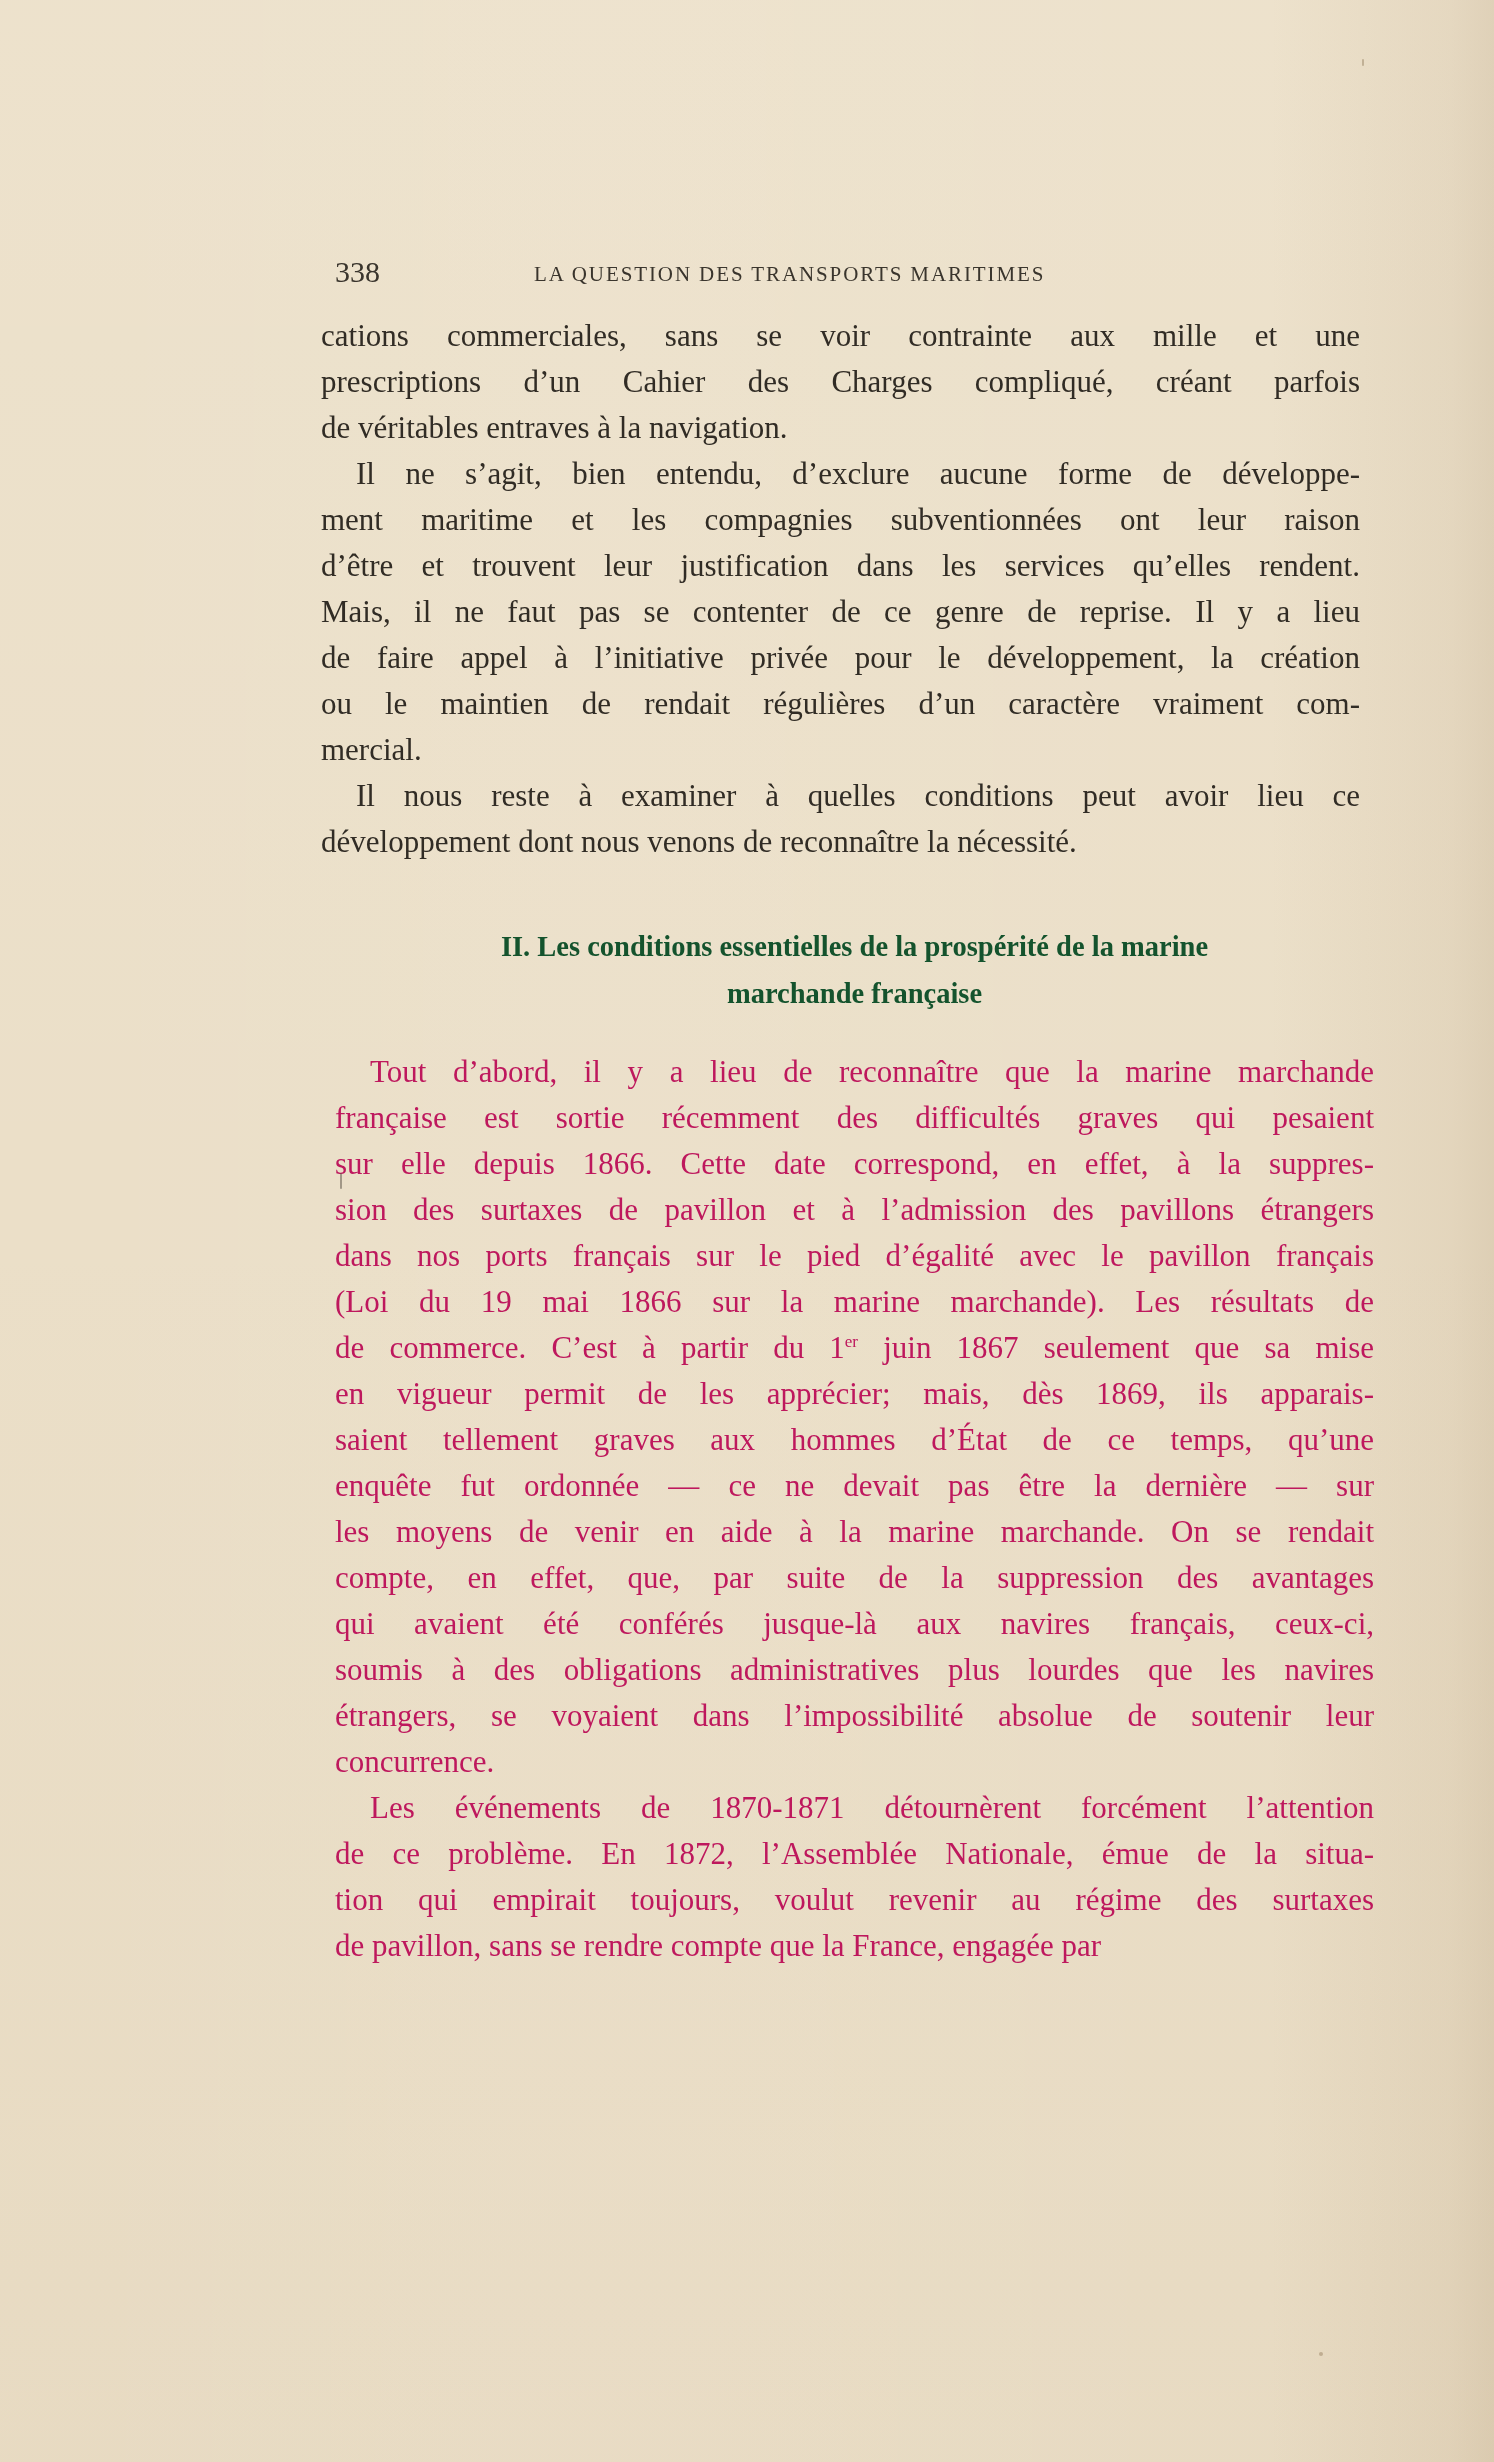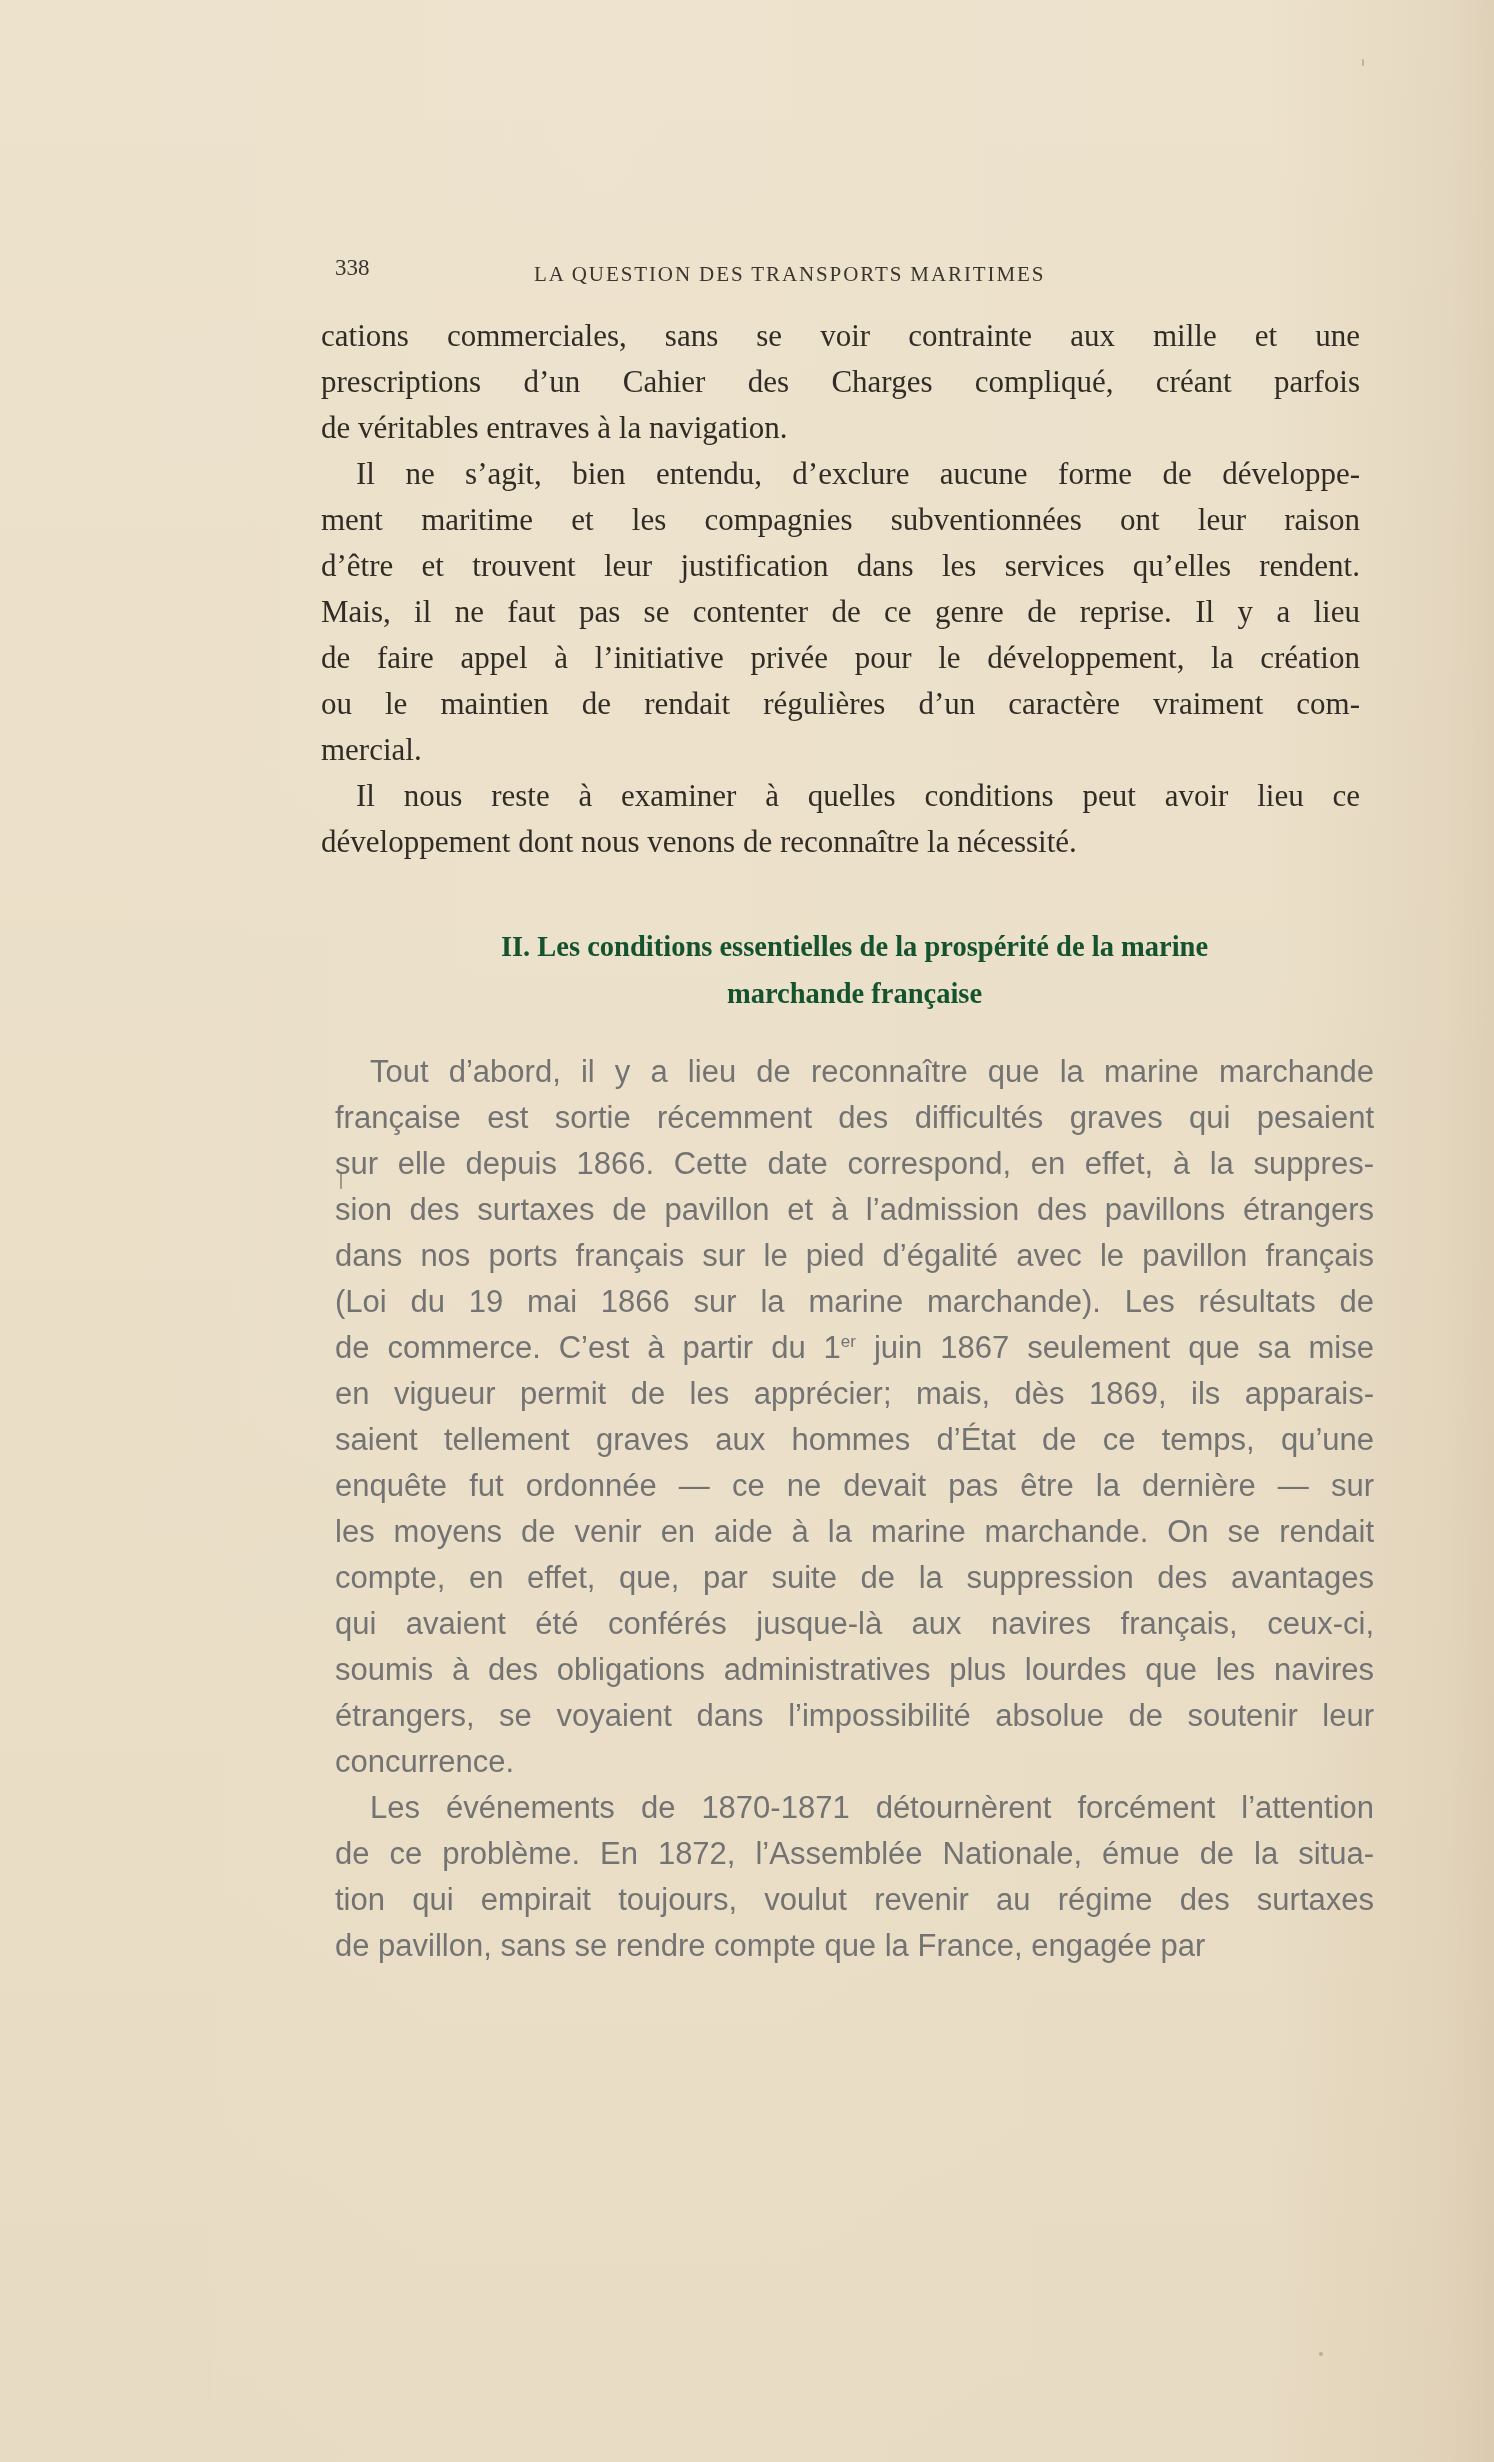--- a/index.html
+++ b/index.html
@@ -29,21 +29,21 @@
     top: 251px;
     left: 335px;
     width: 1043px;
     height: 43px;
   }
   .page-number {
     position: absolute;
     left: 0;
     top: 3.7px;
     font-family: "Liberation Serif", serif;
-    font-size: 23px;
+    font-size: 30px;
     color: #3a352d;
   }
   .running-title {
     position: absolute;
     left: 199px;
     top: 11.2px;
     font-family: "Liberation Serif", serif;
     font-size: 21px;
     letter-spacing: 1.9px;
     color: #3a352d;
@@ -88,24 +88,24 @@
     font-weight: bold;
     font-size: 28.5px;
     line-height: 47px;
     color: #14532d;
   }
   .section-body {
     position: absolute;
     left: 335px;
     top: 1049px;
     width: 1039px;
-    font-family: Liberation Sans, sans-serif;
+    font-family: Liberation Serif, serif;
     font-size: 31px;
     line-height: 46px;
-    color: #737373;
+    color: #be185d;
   }
   sup { font-size: 17px; line-height: 0; vertical-align: 11.2px; }
   .speck {
     position: absolute;
     background: rgba(120,95,60,0.35);
     border-radius: 50%;
   }
 </style>
 </head>
 <body>

